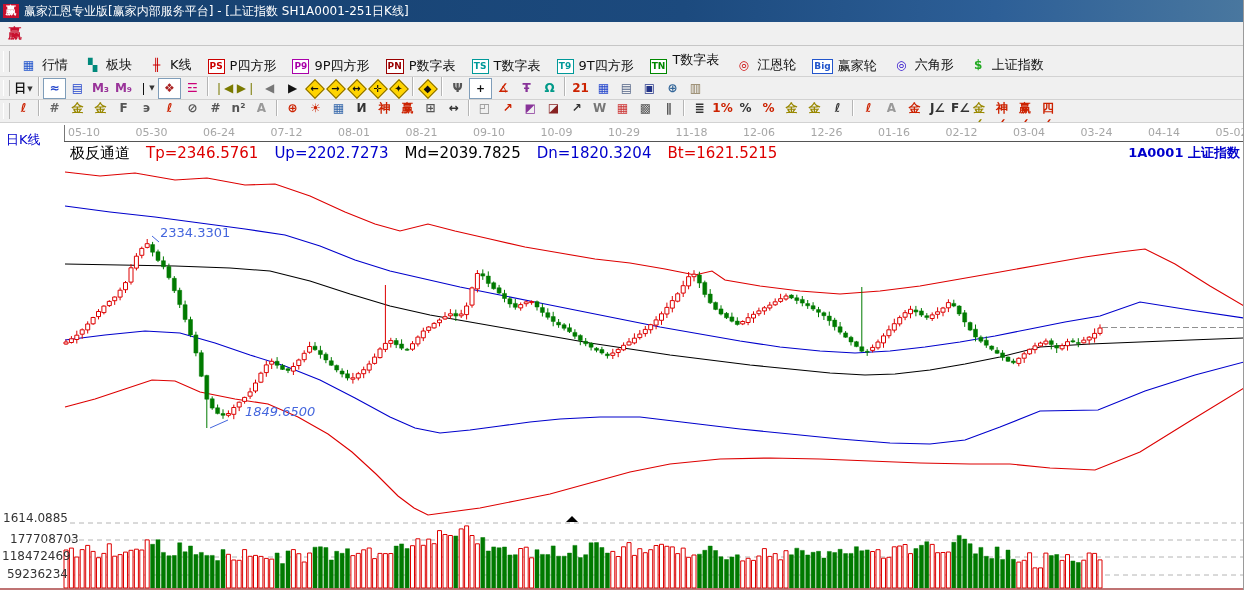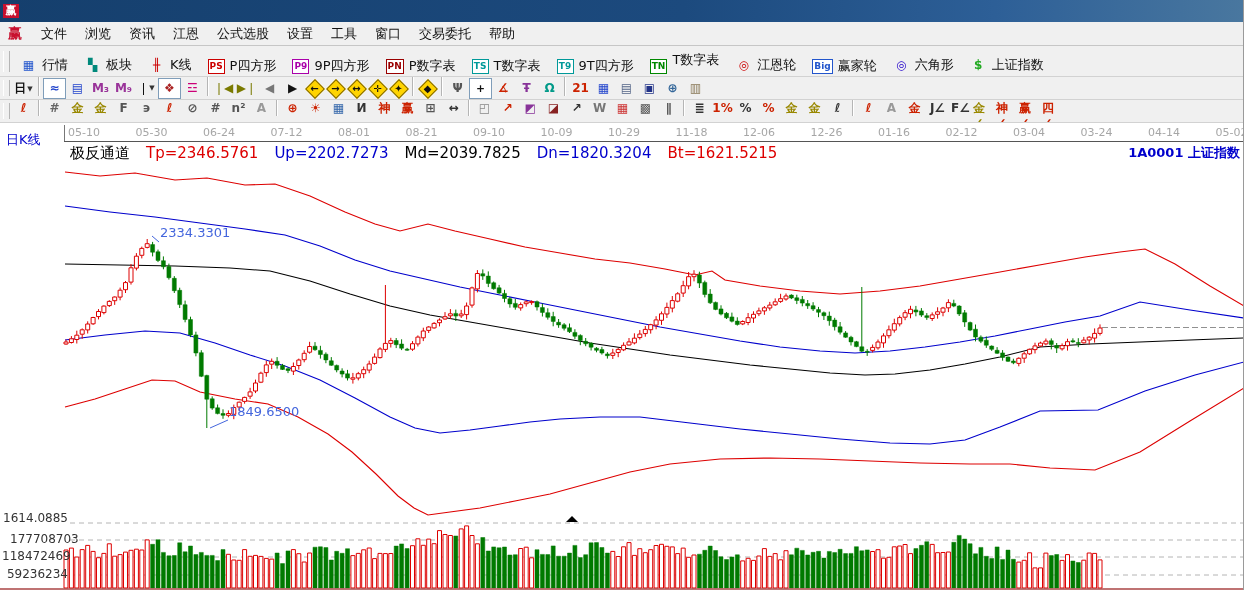--- a/index.html
+++ b/index.html
@@ -48,25 +48,25 @@
   .pricelab{position:absolute;width:66px;text-align:right;font-size:12px;color:#333;}
   .anno{position:absolute;font-size:13px;color:#4466dd;white-space:nowrap;}
   svg{position:absolute;left:0;top:0;}
 </style>
 </head>
 <body>
 
 <div class="window">
   <div class="titlebar">
     <span class="applogo">赢</span>
+    <span>赢家江恩专业版[赢家内部服务平台] - [上证指数  SH1A0001-251日K线]</span>
   </div>
 
   <div class="menubar">
     <span class="menulogo">赢</span>
-    <span id="menu-items"><span class="menuitem">文件</span><span class="menuitem">浏览</span><span class="menuitem">资讯</span><span class="menuitem">江恩</span><span class="menuitem">公式选股</span><span class="menuitem">设置</span><span class="menuitem">工具</span><span class="menuitem">窗口</span><span class="menuitem">交易委托</span><span class="menuitem">帮助</span></span>
   </div>
 
   <div class="toolbar tb1">
       <span class="grip"></span>
       <span id="tb1"><span class="tbtn">
           <span class="ig" style="color: rgb(34, 85, 204);">▦</span>
           <span>行情</span>
         </span><span class="tbtn">
           <span class="ig" style="color: rgb(0, 137, 123);">▚</span>
           <span>板块</span>
@@ -152,15 +152,15 @@
     <span class="klabel">日K线</span>
     <span class="axistick"></span>
     <span class="axisrule"></span>
     <span id="date-ticks"><span class="dtick" style="left: 84px;">05-10</span><span class="dtick" style="left: 151.5px;">05-30</span><span class="dtick" style="left: 219px;">06-24</span><span class="dtick" style="left: 286.5px;">07-12</span><span class="dtick" style="left: 354px;">08-01</span><span class="dtick" style="left: 421.5px;">08-21</span><span class="dtick" style="left: 489px;">09-10</span><span class="dtick" style="left: 556.5px;">10-09</span><span class="dtick" style="left: 624px;">10-29</span><span class="dtick" style="left: 691.5px;">11-18</span><span class="dtick" style="left: 759px;">12-06</span><span class="dtick" style="left: 826.5px;">12-26</span><span class="dtick" style="left: 894px;">01-16</span><span class="dtick" style="left: 961.5px;">02-12</span><span class="dtick" style="left: 1029px;">03-04</span><span class="dtick" style="left: 1096.5px;">03-24</span><span class="dtick" style="left: 1164px;">04-14</span><span class="dtick" style="left: 1231.5px;">05-02</span></span>
     <div class="indrow">
       <b>极反通道</b><span id="ind-values"><b style="color: rgb(221, 0, 0);">Tp=2346.5761</b><b style="color: rgb(0, 0, 204);">Up=2202.7273</b><b style="color: rgb(0, 0, 0);">Md=2039.7825</b><b style="color: rgb(0, 0, 204);">Dn=1820.3204</b><b style="color: rgb(221, 0, 0);">Bt=1621.5215</b></span>
     </div>
     <span class="symlabel">1A0001  上证指数</span>
     <span class="pricelab" style="left:2px;top:388px">1614.0885</span>
     <span id="vol-labels"><span class="pricelab" style="left: 2px; top: 409px; margin-left: 8px;">177708703</span><span class="pricelab" style="left: 2px; top: 426px;">118472469</span><span class="pricelab" style="left: 2px; top: 444px;">59236234</span></span>
-    <span id="annotations"><span class="anno" style="left: 160px; top: 102px;">2334.3301</span><span class="anno" style="left: 229px; top: 281px;">1849.6500</span></span>
+    <span id="annotations"><span class="anno" style="left: 160px; top: 102px;">2334.3301</span><span class="anno" style="left: 245px; top: 281px; font-style: italic;">1849.6500</span></span>
   </div>
 </div>
 
 </body></html>

